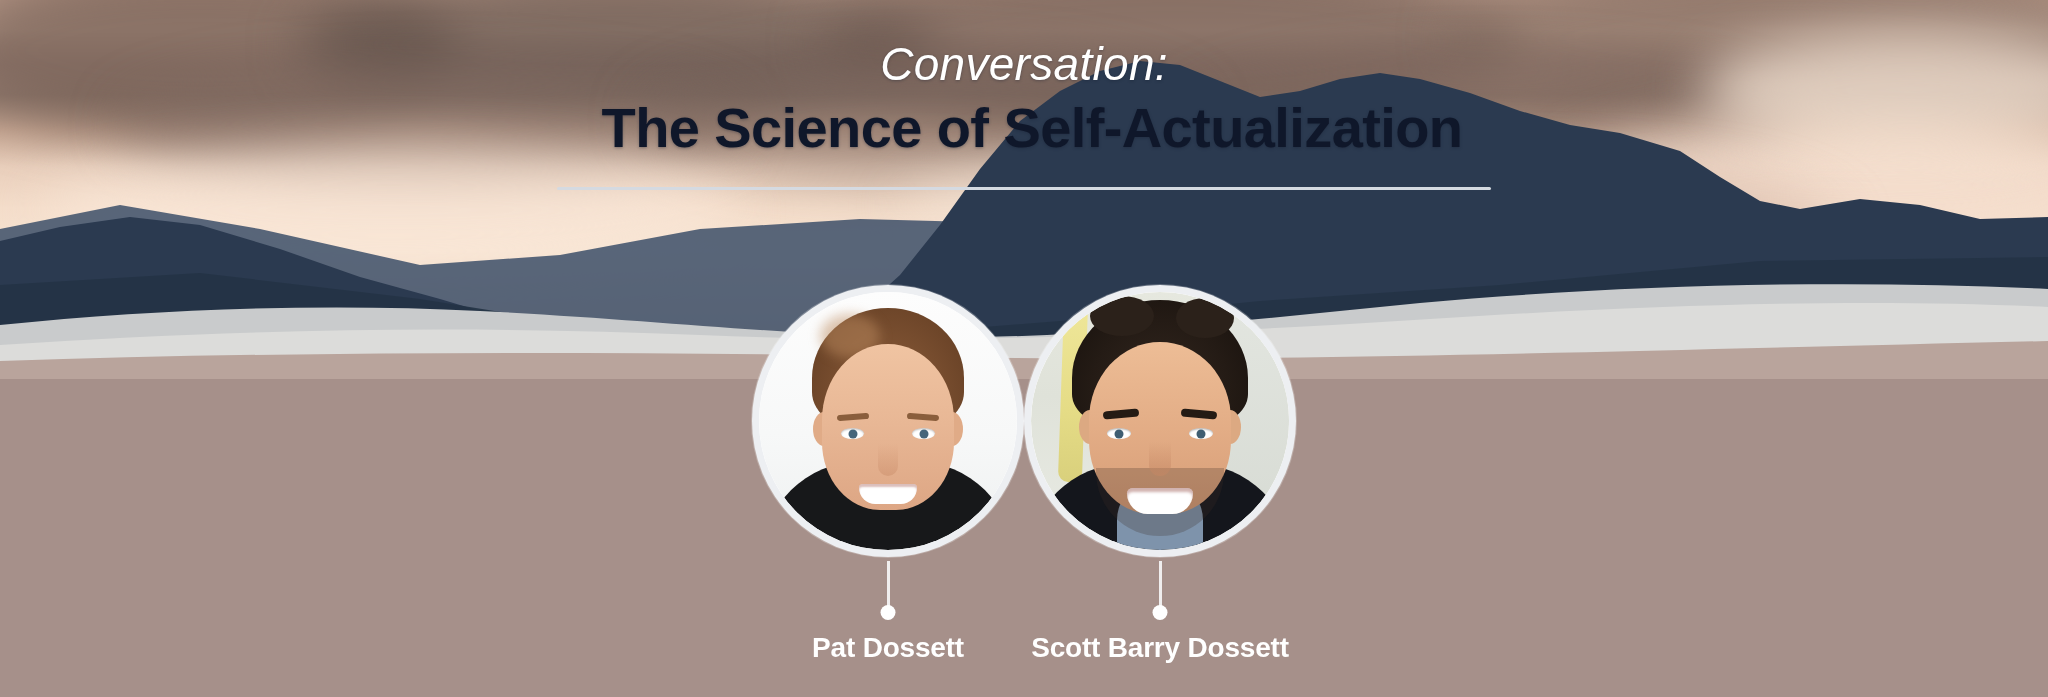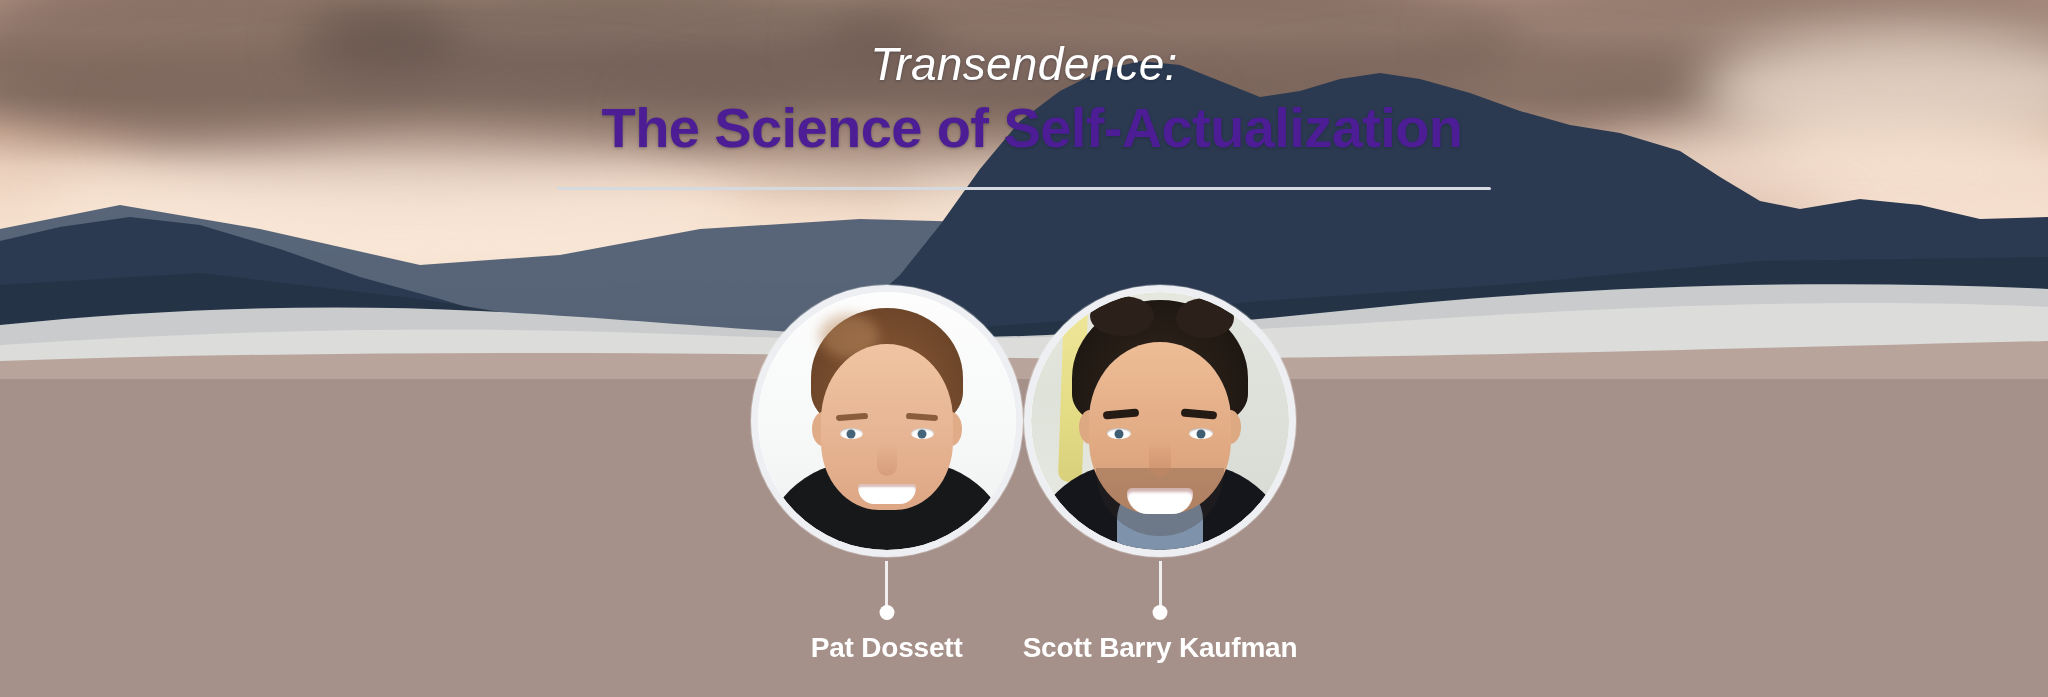--- a/index.html
+++ b/index.html
@@ -91,21 +91,21 @@
     font-weight:300;
     color:#ffffff;
     letter-spacing:.3px;
     line-height:1.15;
     text-shadow:0 1px 3px rgba(20,30,45,.35);
   }
   .title-bold {
     margin-top:6px;
     font-size:56px;
     font-weight:700;
-    color:#4c1d95;
+    color:#0f172a;
     letter-spacing:-.6px;
     line-height:1.1;
     text-shadow:0 1px 3px rgba(20,30,45,.35);
     padding-left:16px;
   }
   .divider {
     width:934px;
     height:3px;
     margin:29px auto 0 auto;
     background:#d5dae1;
@@ -392,21 +392,21 @@
       <path d="M0,86 C240,70 460,66 700,76 C940,86 1180,76 1430,60
                C1680,44 1880,40 2048,48 L2048,120 L0,120 Z" fill="#dcdcda"></path>
       <path d="M0,102 C300,92 620,92 940,98 C1260,104 1620,92 2048,82
                L2048,120 L0,120 Z" fill="#b9a49c"></path>
     </svg>
   </div>
 
   <div class="lower-band"></div>
 
   <div class="text-block">
-    <div class="title-italic">Transendence:</div>
+    <div class="title-italic">Conversation:</div>
     <div class="title-bold">The Science of Self-Actualization</div>
     <div class="divider"></div>
   </div>
 
   <div class="speakers">
 
     <div class="speaker">
       <div class="avatar">
         <div class="avatar-inner">
           <div class="bg-1"></div>
@@ -452,17 +452,17 @@
             <div class="s2-eye-l"></div>
             <div class="s2-eye-r"></div>
             <div class="s2-nose"></div>
             <div class="s2-mouth"></div>
           </div>
         </div>
       </div>
       <div class="connector">
         <span class="dot"></span>
       </div>
-      <div class="speaker-name">Scott Barry Kaufman</div>
+      <div class="speaker-name">Scott Barry Dossett</div>
     </div>
 
   </div>
 </div>
 
 </body></html>

